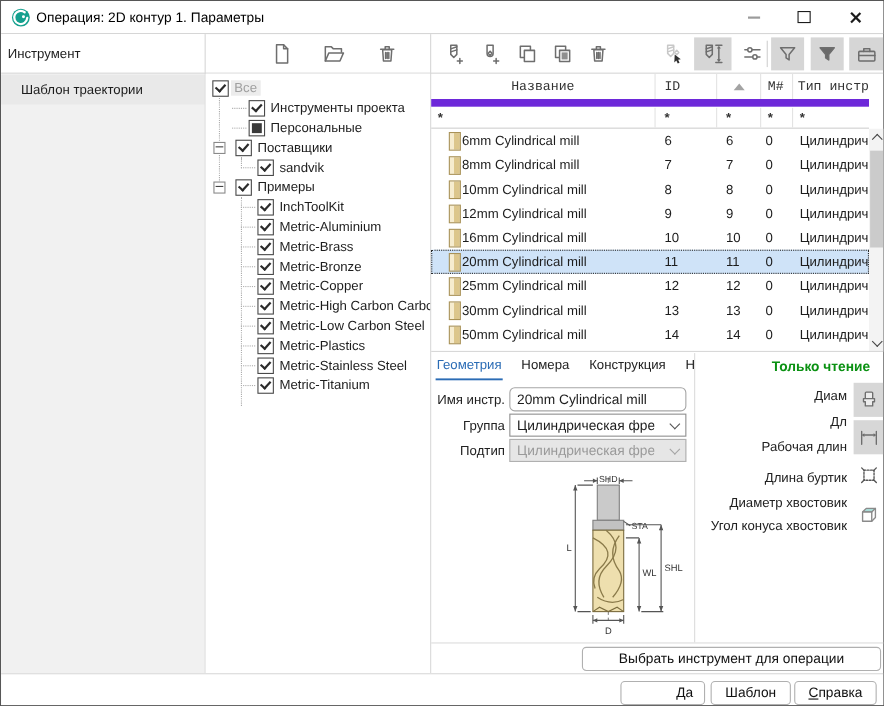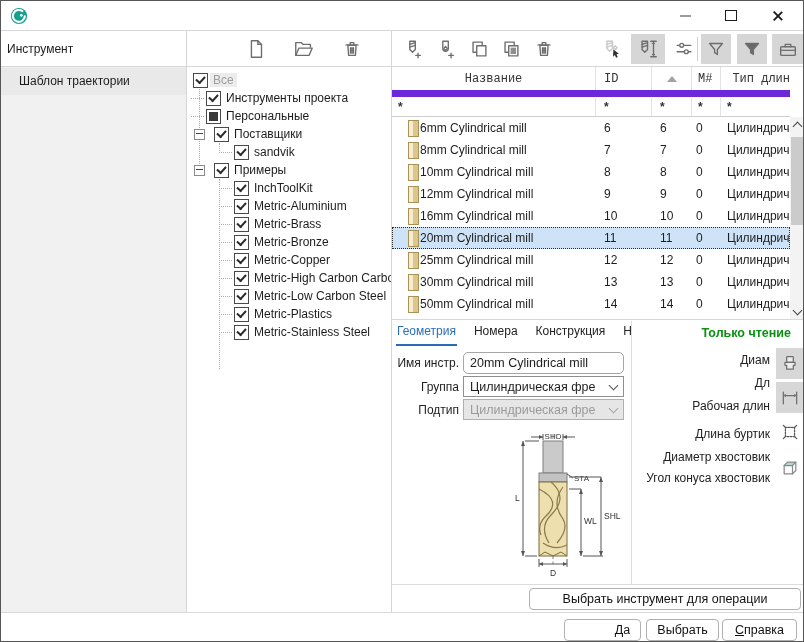--- a/index.html
+++ b/index.html
@@ -32,21 +32,21 @@
   .tbtn{display:flex;align-items:center;justify-content:center;width:34px;height:30px;background:transparent;}
   .tbtn.pressed{background:#d6d6d6;}
   .tbtn.small{width:30px;}
   svg.ic{stroke:#6e6e6e;stroke-width:1.5;fill:none;stroke-linejoin:round;stroke-linecap:round;}
 
   
   .treepanel{left:186px;top:66px;width:204px;height:545px;background:#fff;overflow:hidden;}
   .tree{position:relative;padding-top:4px;}
   .trow{display:flex;align-items:center;height:18px;gap:2px;position:relative;z-index:2;}
   .trow .lbl{padding-left:3px;white-space:nowrap;}
-  .lv1{padding-left:12px;} .lv1.noexp{padding-left:4px;} .lv2{padding-left:32px;}
+  .lv1{padding-left:12px;} .lv1.noexp{padding-left:24px;} .lv2{padding-left:32px;}
   .conn{width:13px;border-top:1px dotted #adadad;height:0;flex:none;}
   .cb{width:13px;height:13px;border:1px solid #494949;background:#fff;position:relative;flex:none;}
   .cb.checked::after{content:"";position:absolute;left:2px;top:2px;width:7px;height:4px;
     border-left:2px solid #2b2b2b;border-bottom:2px solid #2b2b2b;transform:rotate(-48deg);}
   .cb.partial::after{content:"";position:absolute;left:2px;top:2px;right:2px;bottom:2px;background:#3a3a3a;}
   .exp{width:9px;height:9px;border:1px solid #8a8a8a;background:#fff;position:relative;flex:none;margin-right:7px;}
   .exp::after{content:"";position:absolute;left:1px;right:1px;top:3px;border-top:1px solid #444;}
   .dim-label{color:#9f9f9f;background:#ececec;padding:0 3px;}
   .bold{font-weight:bold;}
   .vdot{position:absolute;width:0;border-left:1px dotted #adadad;z-index:1;}
@@ -105,20 +105,21 @@
 <body>
 
 <div class="window">
 
   <div class="abs titlebar">
     <svg class="abs logo" viewBox="0 0 20 20">
       <circle cx="10" cy="10" r="9" fill="#14a08e"></circle>
       <path d="M13.8 4.6 A6.6 6.6 0 1 0 16.4 10.4" stroke="#fff" stroke-width="2.3" fill="none" stroke-linecap="round"></path>
       <circle cx="12.6" cy="9.2" r="1.5" fill="#fff"></circle>
     </svg>
+    <div class="abs title-text">Операция: 2D контур 1. Параметры</div>
     <div class="abs winbtn" style="left:661px;">
         <span class="minbar"></span>
       </div>
     <div class="abs winbtn" style="left:707px;">
         <span class="maxbox"></span>
       </div>
     <div class="abs winbtn" style="left:753px;">
         <span class="xicon"></span>
       </div>
   </div>
@@ -311,31 +312,36 @@
       <div class="trow lv2">
           <span class="conn"></span>
           <span class="cb checked"></span>
           <span class="lbl">Metric-Plastics</span>
         </div>
       <div class="trow lv2">
           <span class="conn"></span>
           <span class="cb checked"></span>
           <span class="lbl">Metric-Stainless Steel</span>
         </div>
+      <div class="trow lv2">
+          <span class="conn"></span>
+          <span class="cb checked"></span>
+          <span class="lbl">Metric-Titanium</span>
+        </div>
     </div>
   </div>
 
   <div class="abs thead">
     <div class="hc w-name center">Название</div>
     <div class="hc w-id padl">ID</div>
     <div class="hc w-sort center">
         <span class="tri-up"></span>
       </div>
     <div class="hc w-m padl6">М#</div>
-    <div class="hc w-type clip">Тип длин</div>
+    <div class="hc w-type clip">Тип инстр</div>
   </div>
 
   <div class="abs tfilter">
     <div class="hc w-name padl6">*</div>
     <div class="hc w-id padl">*</div>
     <div class="hc w-sort padl">*</div>
     <div class="hc w-m padl6">*</div>
     <div class="hc w-type padl6">*</div>
   </div>
 
@@ -546,19 +552,19 @@
       </svg>
   </div>
 
   <div class="abs hline" style="left:391px;top:583px;width:412px;background:#dcdcdc;"></div>
   <div class="btn" style="left:528px;top:587px;width:272px;height:22px;">Выбрать инструмент для операции</div>
 
   <div class="abs footerbar">
     <div class="btn" style="left:563px;top:6px;width:77px;height:22px;padding-left:40px;">
         <span><span class="u">Д</span><span>а</span></span>
       </div>
-    <div class="btn" style="left:645px;top:6px;width:73px;height:22px;">Выбрать</div>
+    <div class="btn" style="left:645px;top:6px;width:73px;height:22px;">Шаблон</div>
     <div class="btn" style="left:721px;top:6px;width:75px;height:22px;">
         <span><span class="u">С</span><span>правка</span></span>
       </div>
   </div>
 
 </div>
 
 </body></html>

